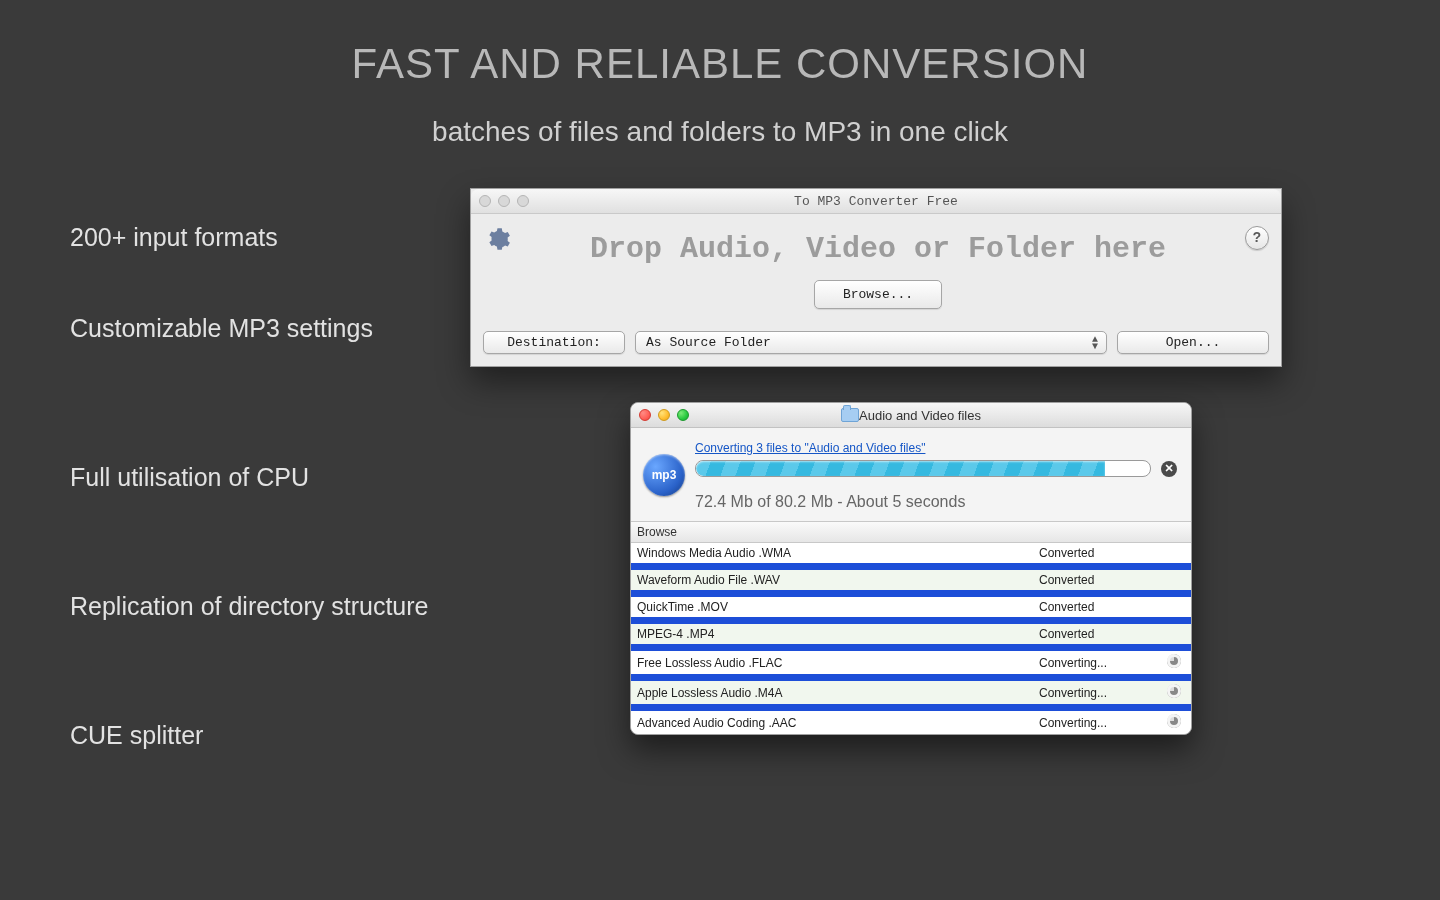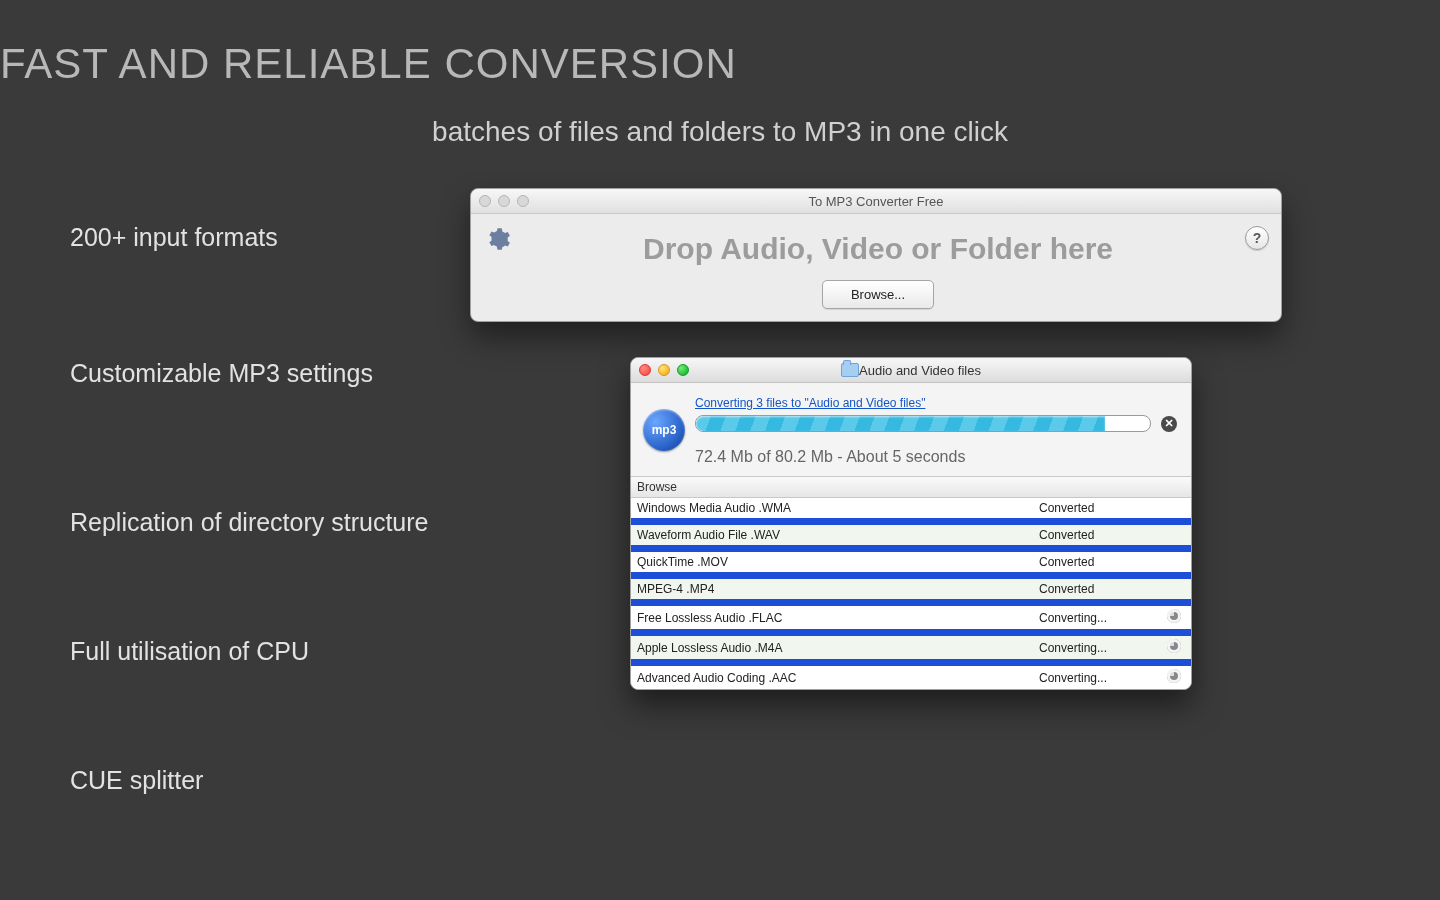--- a/index.html
+++ b/index.html
@@ -1,29 +1,29 @@
 <!DOCTYPE html>
 <html><head>
 <meta charset="utf-8">
 <style>
 html,body{margin:0;padding:0;width:1440px;height:900px;background:#3a3a3a;font-family:"Helvetica Neue",Helvetica,Arial,sans-serif;color:#d7d7d7;overflow:hidden;-webkit-font-smoothing:antialiased}
-.page-title{font-size:42px;font-weight:300;letter-spacing:1px;color:#b8b8b8;margin-top:40px;margin-bottom:10px}
+.page-title{text-align:center;font-size:42px;font-weight:300;letter-spacing:1px;color:#b8b8b8;margin-top:40px;margin-bottom:10px}
 .page-subtitle{text-align:center;font-size:28px;font-weight:300;color:#d0d0d0;margin-top:28px;margin-bottom:40px}
 .content{display:flex;align-items:flex-start;padding:0 70px}
 .left-col{flex:0 0 400px;padding-top:30px}
 .feature{font-size:25px;font-weight:300;color:#e2e2e2;text-align:left}
-.f0{margin-top:5px;margin-bottom:107px}
+.f0{margin-top:5px;margin-bottom:62px}
 .f1{margin-bottom:120px}
 .f2{margin-bottom:100px}
 .f3{margin-bottom:100px}
 .f4{margin-bottom:0}
 .right-col{flex:1;position:relative}
 
 
-.win1{width:810px;background:linear-gradient(#ececec,#ececec);border:1px solid #a0a0a0;border-radius:8px;box-shadow:0 15px 30px rgba(0,0,0,.45);color:#333;font-family:Liberation Sans, sans-serif}
+.win1{width:810px;background:linear-gradient(#ececec,#ececec);border:1px solid #a0a0a0;border-radius:0;box-shadow:0 15px 30px rgba(0,0,0,.45);color:#333;font-family:Liberation Mono, monospace}
 .titlebar1{height:24px;border-bottom:1px solid #c9c9c9;border-radius:8px 8px 0 0;background:linear-gradient(#f7f7f7,#e0e0e0);display:flex;align-items:center;padding:0 8px;position:relative}
 .traffic{display:flex;gap:7px}
 .tl{width:12px;height:12px;border-radius:50%;background:#d8d8d8;border:1px solid #b5b5b5;box-sizing:border-box}
 .wtitle1{position:absolute;left:0;right:0;text-align:center;font-size:13px;color:#555}
 .win1-body{padding:10px 12px 12px}
 .dz-row1{display:flex;align-items:flex-start}
 .gear{width:26px;height:26px;margin:2px 0 0 2px}
 .dz-center{flex:1;text-align:center}
 .dz-text{font-size:30px;font-weight:600;color:#9c9c9c;margin:8px 0 14px}
 .help{width:22px;height:22px;border-radius:50%;border:1px solid #9a9a9a;display:flex;align-items:center;justify-content:center;font-size:14px;font-weight:700;color:#5a5a5a;background:linear-gradient(#ffffff,#e6e6e6);box-shadow:0 1px 1px rgba(0,0,0,.15);margin-top:2px}
@@ -71,22 +71,22 @@
 </head>
 <body>
 
 <div class="page-title">FAST AND RELIABLE CONVERSION</div>
 <div class="page-subtitle">batches of files and folders to MP3 in one click</div>
 
 <div class="content">
   <div class="left-col">
     <div class="feature f0">200+ input formats</div>
     <div class="feature f1">Customizable MP3 settings</div>
+    <div class="feature f3">Full utilisation of CPU</div>
     <div class="feature f2">Replication of directory structure</div>
-    <div class="feature f3">Full utilisation of CPU</div>
     <div class="feature f4">CUE splitter</div>
   </div>
 
   <div class="right-col">
 
     <div class="win1">
       <div class="titlebar1">
         <div class="traffic">
           <div class="tl"></div>
           <div class="tl"></div>
@@ -99,20 +99,31 @@
           <div class="gear">
             <svg viewBox="0 0 24 24" width="26" height="26">
                 <path fill="#6c7fa0" d="M12 8a4 4 0 1 0 0 8 4 4 0 0 0 0-8zm9 4a8.9 8.9 0 0 0-.12-1.44l2.1-1.63-2-3.46-2.47 1a9 9 0 0 0-2.5-1.45L15.5 2h-4l-.51 2.6a9 9 0 0 0-2.5 1.45l-2.47-1-2 3.46 2.1 1.63A8.9 8.9 0 0 0 6 12c0 .49.04.97.12 1.44l-2.1 1.63 2 3.46 2.47-1a9 9 0 0 0 2.5 1.45L11.5 22h4l.51-2.6a9 9 0 0 0 2.5-1.45l2.47 1 2-3.46-2.1-1.63c.08-.47.12-.95.12-1.44z"></path>
               </svg>
           </div>
           <div class="dz-center">
             <div class="dz-text">Drop Audio, Video or Folder here</div>
             <span class="mac-btn">Browse...</span>
           </div>
           <div class="help">?</div>
+        </div>
+        <div class="row2">
+          <span class="mac-btn dest-btn">Destination:</span>
+          <div class="select">
+            <span>As Source Folder</span>
+            <span class="select-arrows">
+                <span>▲</span>
+                <span>▼</span>
+              </span>
+          </div>
+          <span class="mac-btn open-btn">Open...</span>
         </div>
       </div>
     </div>
 
     <div class="win2">
       <div class="titlebar2">
         <div class="traffic">
           <div class="tl tl-red"></div>
           <div class="tl tl-yel"></div>
           <div class="tl tl-grn"></div>

